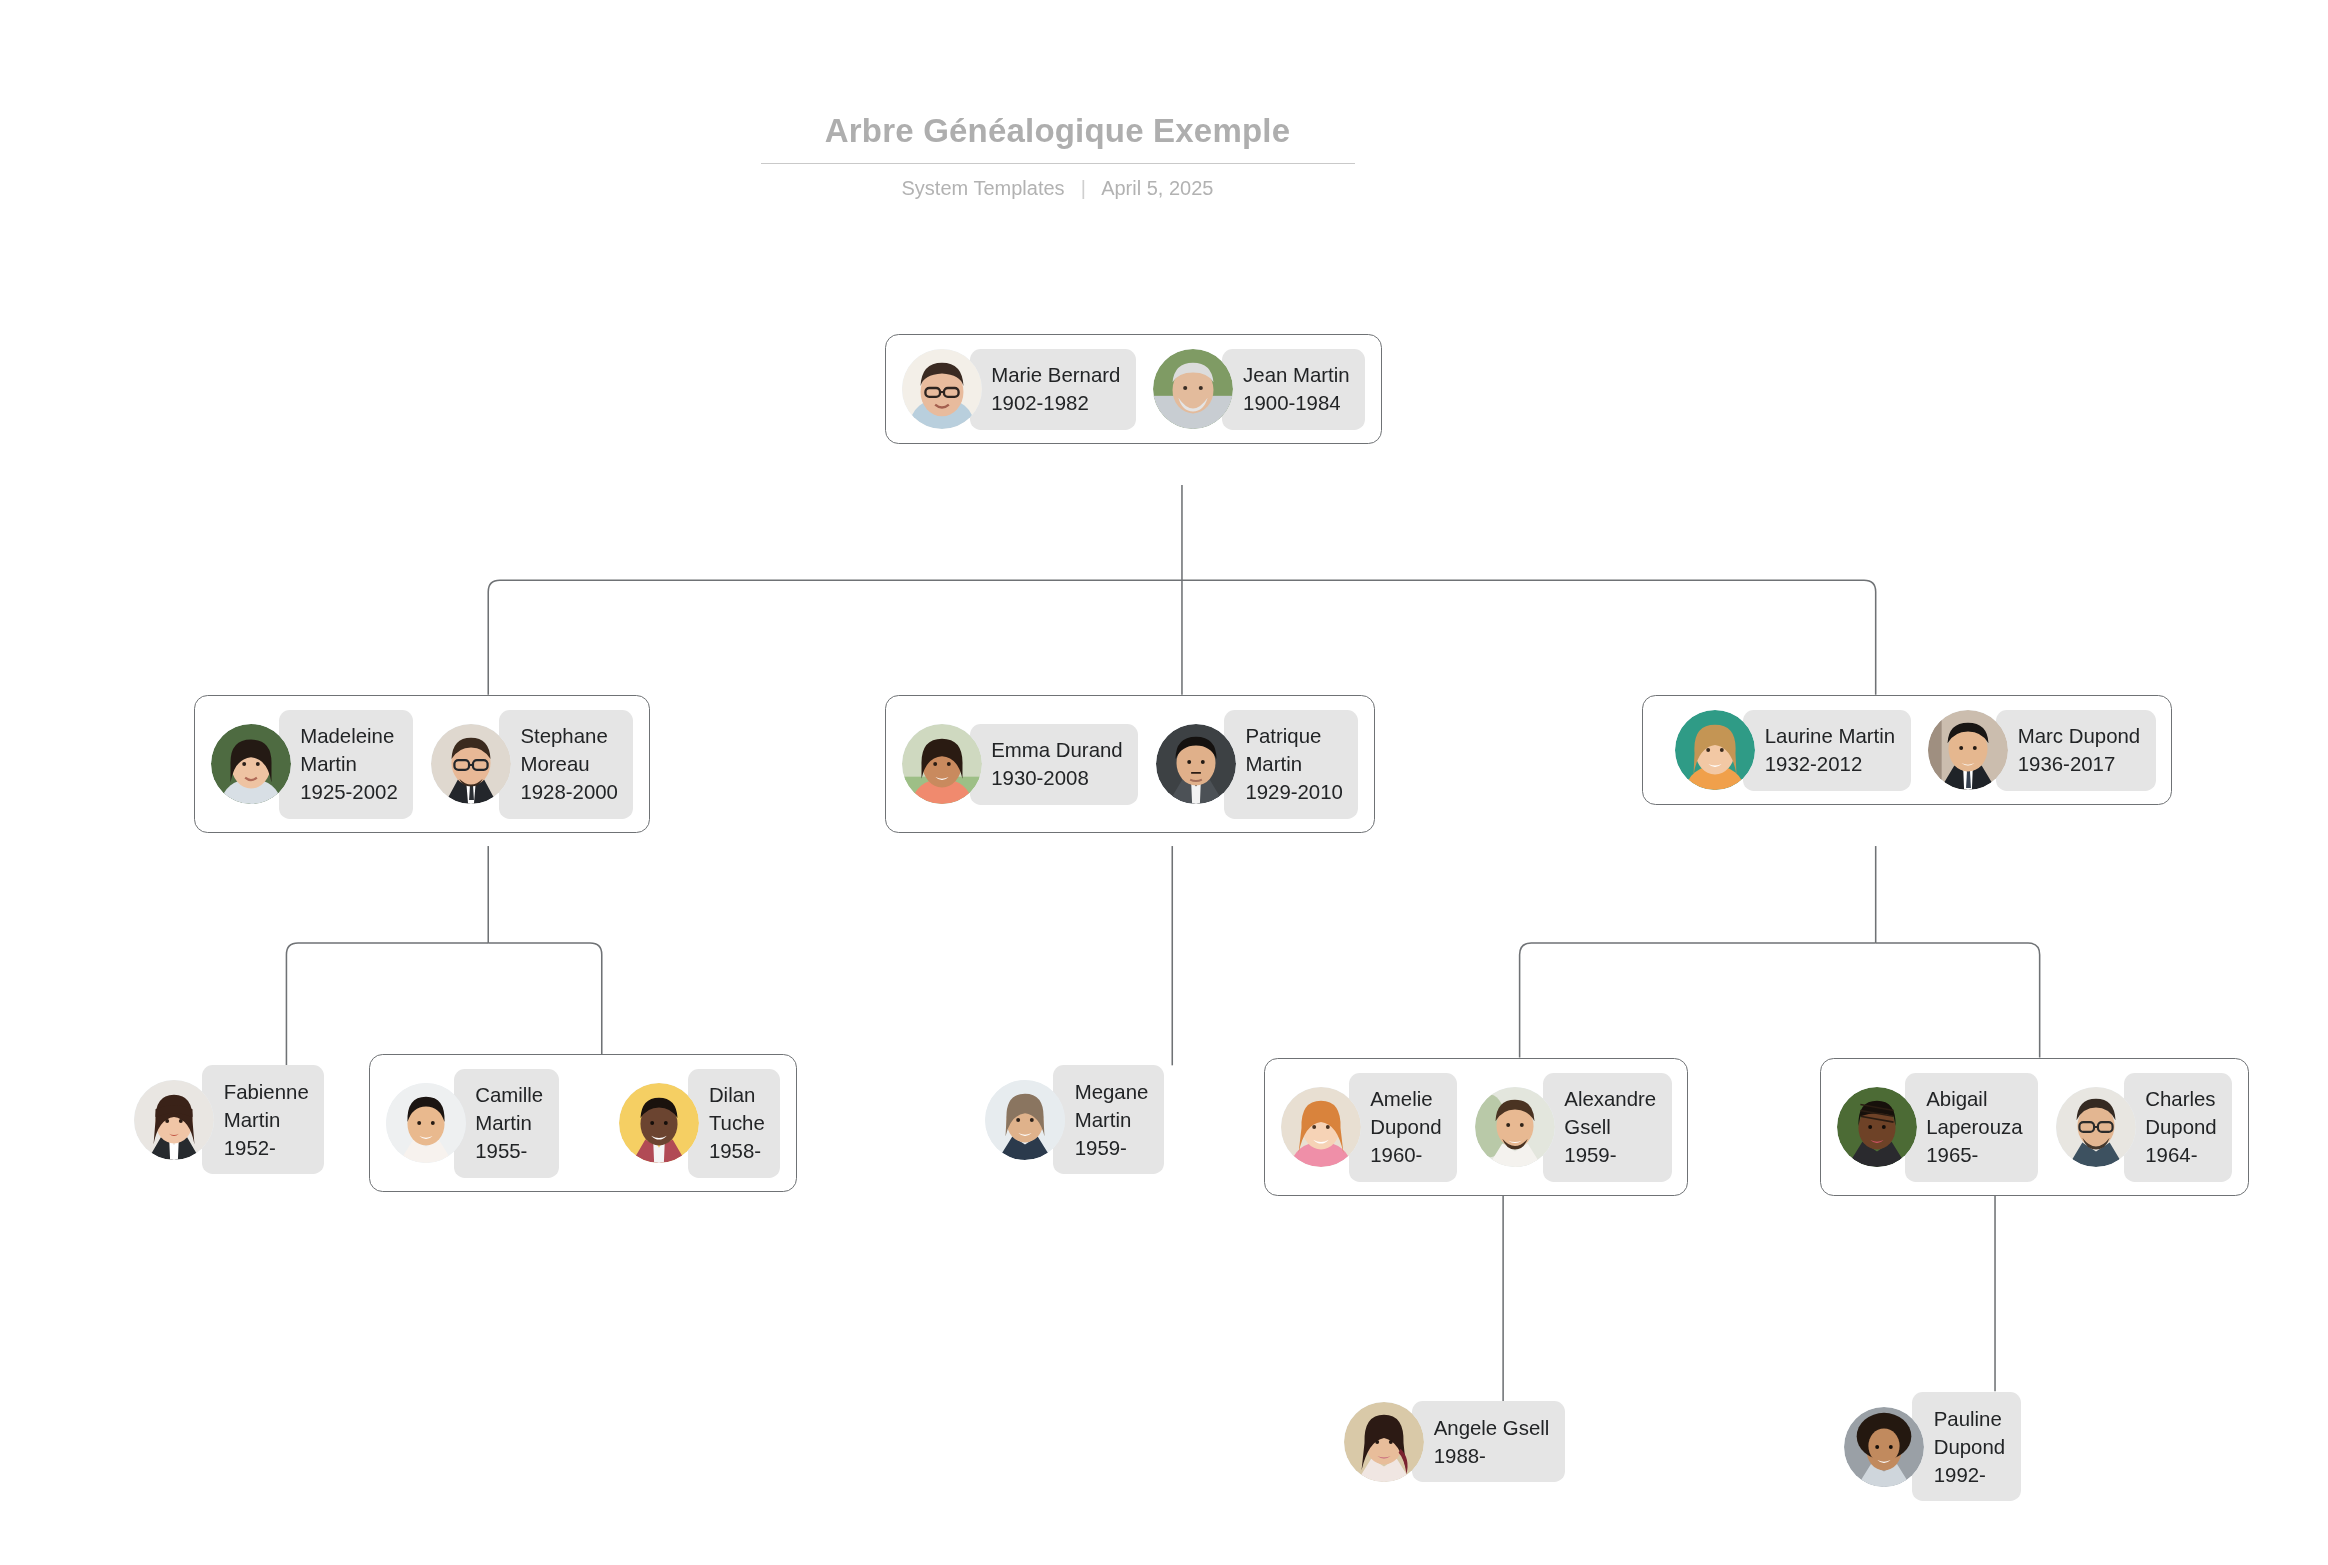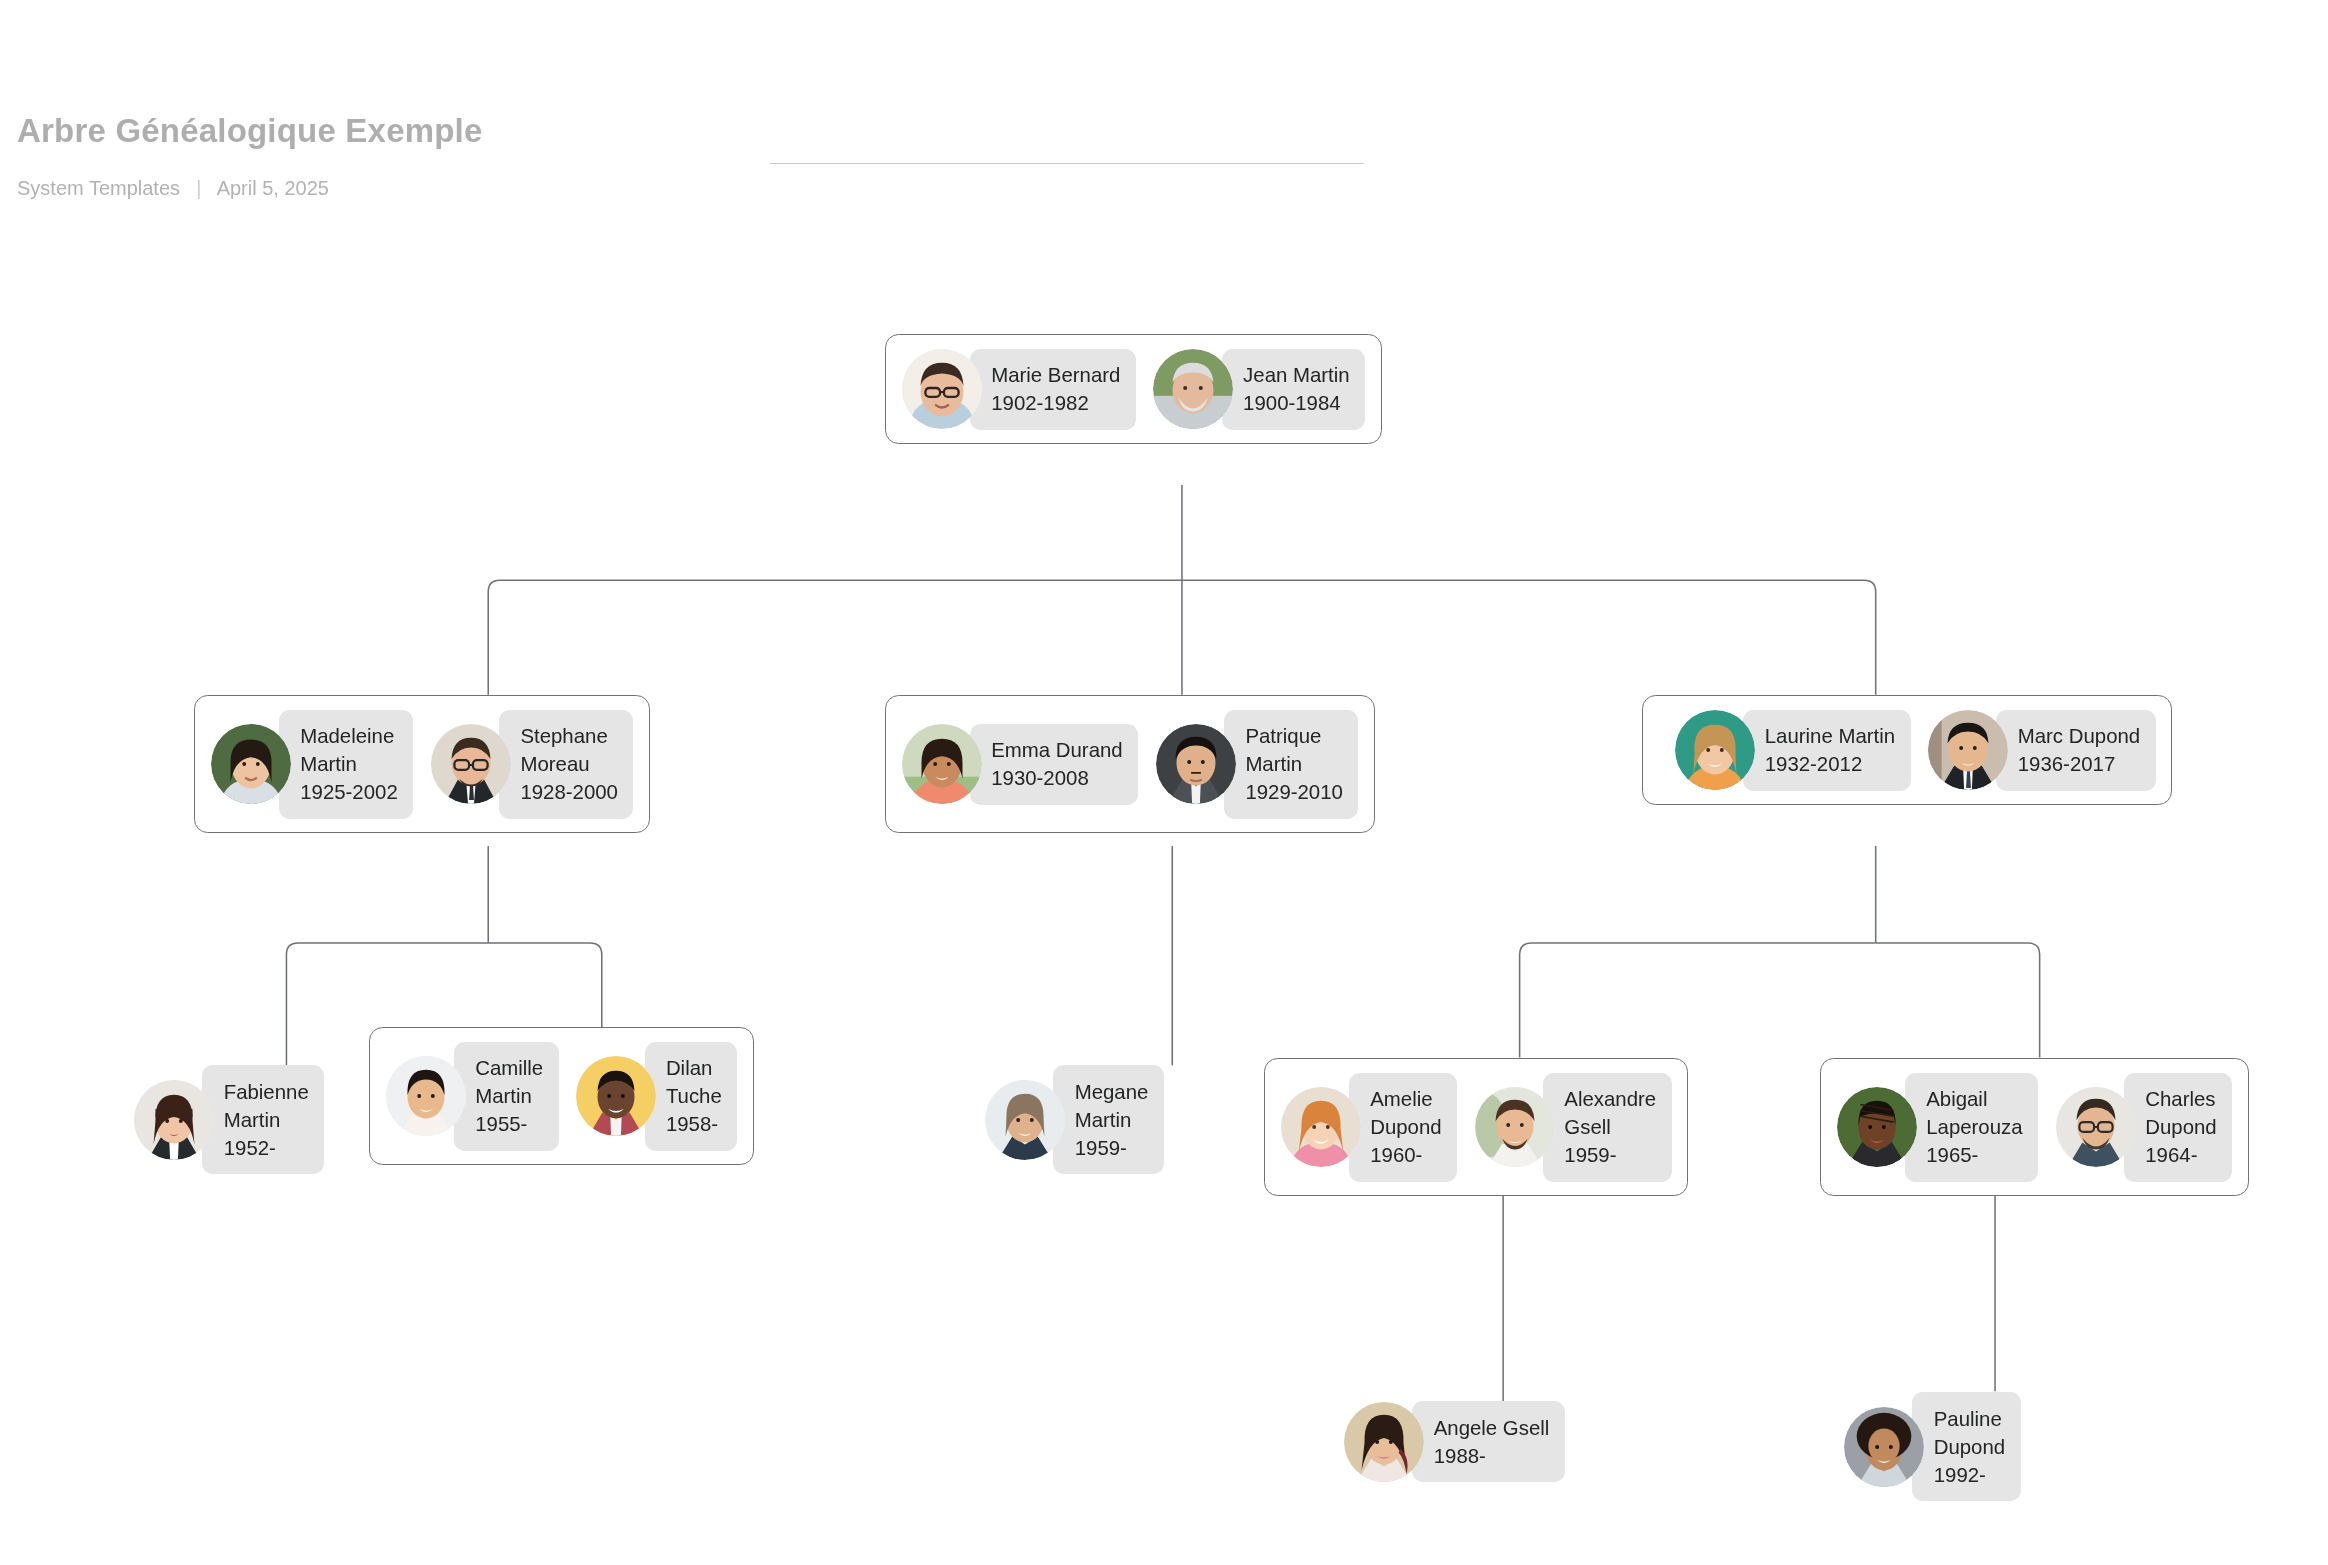--- a/index.html
+++ b/index.html
@@ -11,24 +11,24 @@
     width: 2329px;
     height: 1565px;
     position: relative;
     font-family: "Liberation Sans", sans-serif;
     overflow: hidden;
   }
 
   
   #header {
     position: absolute;
-    left: 17px;
+    left: 8px;
     top: 109px;
     width: 2099px;
-    text-align: left;
+    text-align: center;
   }
   #doc-title {
     font-size: 33px;
     font-weight: bold;
     color: #aeaeae;
     letter-spacing: 0.2px;
     line-height: 43px;
     margin: 0;
   }
   #title-rule {
@@ -399,21 +399,21 @@
         </svg>
     </span>
     <span class="chip">
       <span class="pname">Fabienne
 Martin</span>
       <span class="pdates">1952-</span>
     </span>
   </div>
 </div>
 
-<div class="node card" style="left:369px; top:1027px;">
+<div class="node card" style="left:369px; top:1054px;gap:43px;">
   <div class="person">
     <span class="avatar">
       <svg viewBox="0 0 82 82">
           <defs>
             <clipPath id="c10">
               <circle cx="41" cy="41" r="41"></circle>
             </clipPath>
           </defs>
       <g clip-path="url(#c10)">
             <rect width="82" height="82" fill="#eef0f1"></rect>

